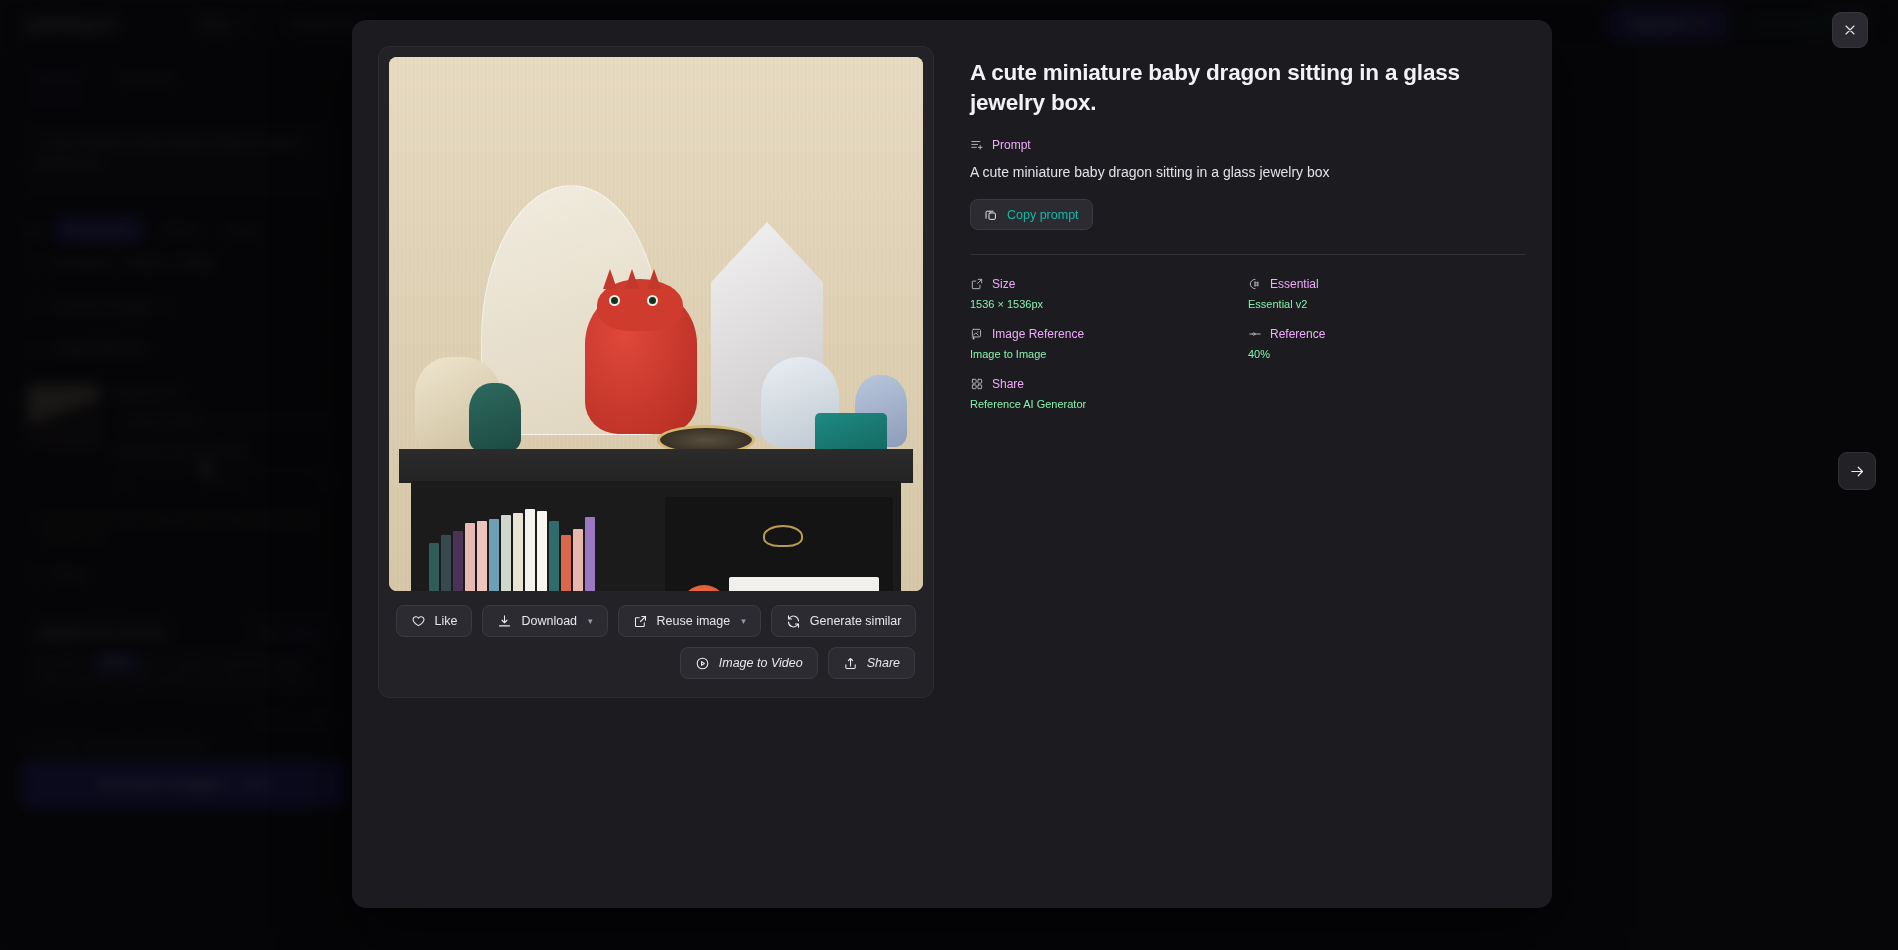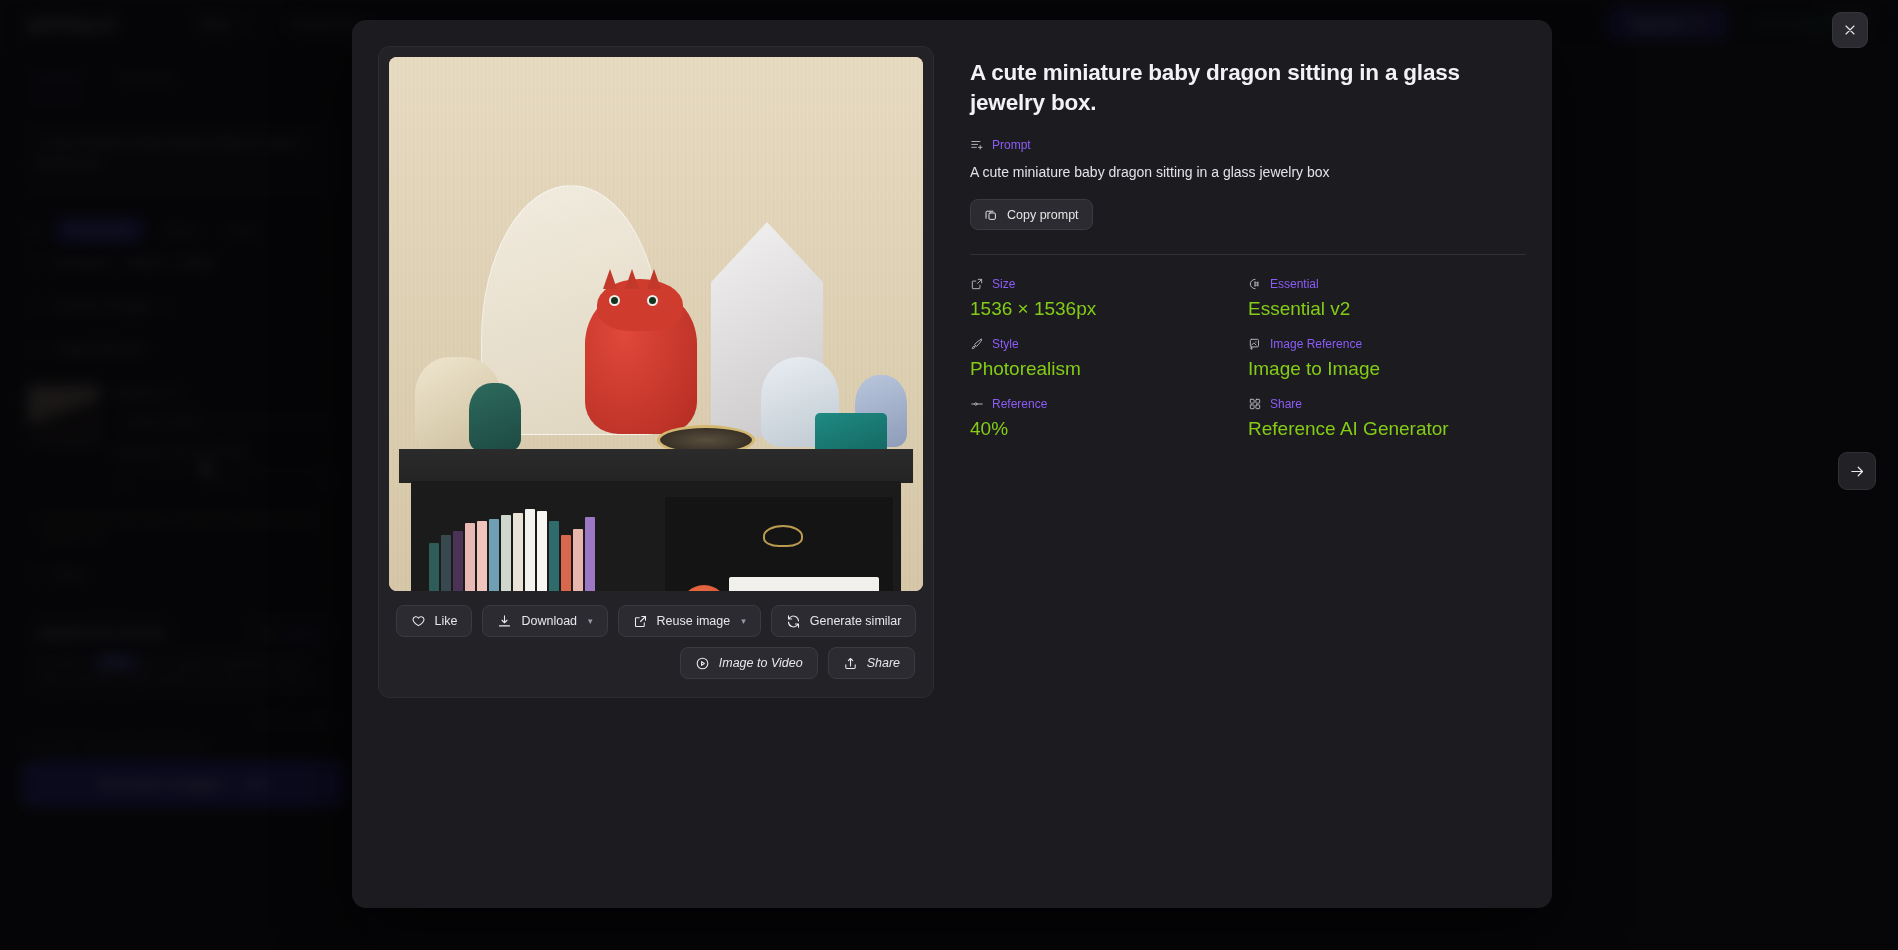--- a/index.html
+++ b/index.html
@@ -110,31 +110,31 @@
     background: #2b2b31; border: 1px solid #3a3a41; border-radius: 8px;
     height: 32px; display: flex; align-items: center; gap: 9px;
     padding: 0 14px; font-size: 12.5px; color: #e6e6ec; white-space: nowrap;
   }
   .btn svg { flex: none; }
   .btn .sep-caret { color: #9b9ba5; font-size: 9px; margin-left: 2px; }
 
   
   .info { flex: 1; padding-top: 12px; min-width: 0; }
   .info-title { font-size: 22.5px; font-weight: 700; color: #f2f2f6; line-height: 1.33; letter-spacing: -.2px; }
-  .field-label { display: flex; align-items: center; gap: 8px; font-size: 12px; color: #8b5cf6; }
+  .field-label { display: flex; align-items: center; gap: 8px; font-size: 12px; color: #f0abfc; }
   .prompt-label { margin-top: 20px; }
   .prompt-text { font-size: 14px; color: #e2e2e9; margin-top: 10px; line-height: 1.45; }
   .copy-btn {
     margin-top: 17px; display: inline-flex; align-items: center; gap: 9px;
     background: #2b2b31; border: 1px solid #3a3a41; border-radius: 8px;
-    height: 31px; padding: 0 13px; font-size: 12.5px; color: #e5e5e5;
+    height: 31px; padding: 0 13px; font-size: 12.5px; color: #14b8a6;
   }
   .divider { height: 1px; background: #303036; margin: 24px 0 0; }
   .meta-grid { display: grid; grid-template-columns: 1fr 1fr; row-gap: 17px; margin-top: 22px; }
-  .meta-value { font-size: 19px; color: #84cc16; margin-top: 7px; font-weight: 400; }
+  .meta-value { font-size: 11px; color: #86efac; margin-top: 7px; font-weight: 400; }
 
   .close-btn {
     position: absolute; right: 30px; top: 12px; width: 36px; height: 36px;
     background: #2a2a30; border: 1px solid #35353c; border-radius: 9px;
     display: flex; align-items: center; justify-content: center;
   }
   .next-btn {
     position: absolute; right: 22px; top: 452px; width: 38px; height: 38px;
     background: #212126; border: 1px solid #303036; border-radius: 9px;
     display: flex; align-items: center; justify-content: center;
@@ -439,30 +439,20 @@
           <div class="field-label">
             <svg width="14" height="14" viewBox="0 0 24 24">
                 <path class="icon-stroke" d="M12 4a8 8 0 1 0 0 16"></path>
                 <path class="icon-stroke" d="M12 8v8M12 10h5M12 14h5M17 8.5v3M17 12.5v3"></path>
               </svg>
             <span>Essential</span>
           </div>
           <div class="meta-value">Essential v2</div>
         </div>
 
-        <div>
-          <div class="field-label">
-            <svg width="14" height="14" viewBox="0 0 24 24">
-                <path class="icon-stroke" d="M19 4c-3 1.5-8 5-11 9l3 3c4-3 7.5-8 9-11L19 4Z"></path>
-                <path class="icon-stroke" d="M8 16c-1.5-1-3.5 0-4 4 4-.5 5-2.5 4-4Z"></path>
-              </svg>
-            <span>Style</span>
-          </div>
-          <div class="meta-value">Photorealism</div>
-        </div>
 
         <div>
           <div class="field-label">
             <svg width="14" height="14" viewBox="0 0 24 24">
                 <rect class="icon-stroke" x="4" y="4" width="14" height="13" rx="2"></rect>
                 <path class="icon-stroke" d="m6 14 4-4 4 4M6 20.5V17m0 3.5L4 18.5m2 2 2-2"></path>
                 <circle cx="13.5" cy="8.5" r="1.2" fill="#9d9da7"></circle>
               </svg>
             <span>Image Reference</span>
           </div>

